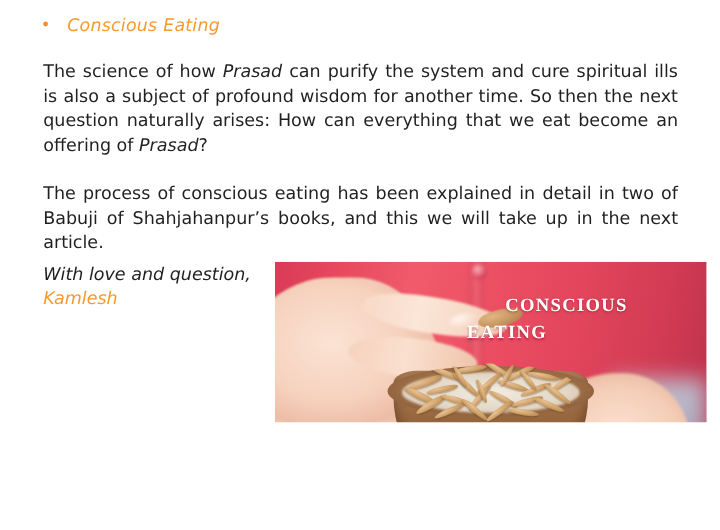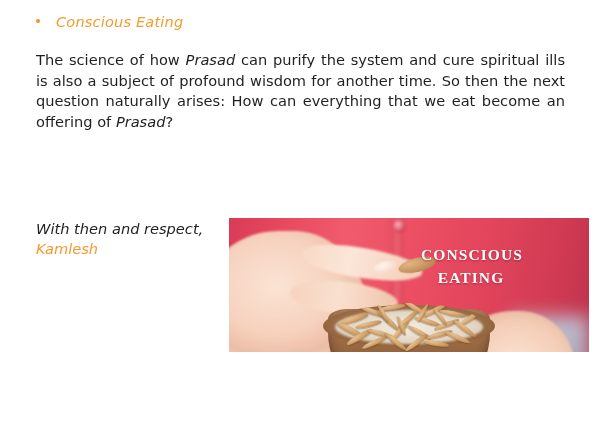--- a/index.html
+++ b/index.html
@@ -295,36 +295,37 @@
     text-align: right;
     font-family: "Liberation Serif", serif;
     font-weight: bold;
     font-size: 15.5px;
     line-height: 23px;
     letter-spacing: 1.1px;
     color: #ffffff;
     text-shadow: 0 1px 2px rgba(120,15,35,.55);
   }
   .caption .line1 { display: block; text-align: center; }
-  .caption .line2 { display: block; text-align: center; padding-right: 2px; }
+  .caption .line2 { display: block; text-align: left; padding-right: 2px; }
 </style>
 </head>
 <body>
 
 <div id="slide">
 
   <div class="bullet-row">
     <span class="bullet-dot"></span>
     <span class="bullet-label">Conscious Eating</span>
   </div>
 
   <div class="body-para" id="para1"><span>The science of how </span><em>Prasad</em><span> can purify the system and cure spiritual ills is also a subject of profound wisdom for another time.  So then the next question naturally arises:  How can everything that we eat become an offering of </span><em>Prasad</em><span>?</span></div>
 
-
-  <div class="sig" id="sig-line1">With then and respect,</div>
+  <div class="body-para" id="para2"><span>The process of conscious eating has been explained in detail in two of Babuji of Shahjahanpur’s books, and this we will take up in the next article.</span></div>
+
+  <div class="sig" id="sig-line1">With love and question,</div>
   <div class="sig" id="sig-line2">Kamlesh</div>
 
   <div id="photo">
     <div id="photo-inner">
       <div class="shirt"></div>
       <div class="bg-blur-right"></div>
       <div class="bg-blur-right2"></div>
 
       <div class="placket"></div>
       <div class="button b1"></div>

